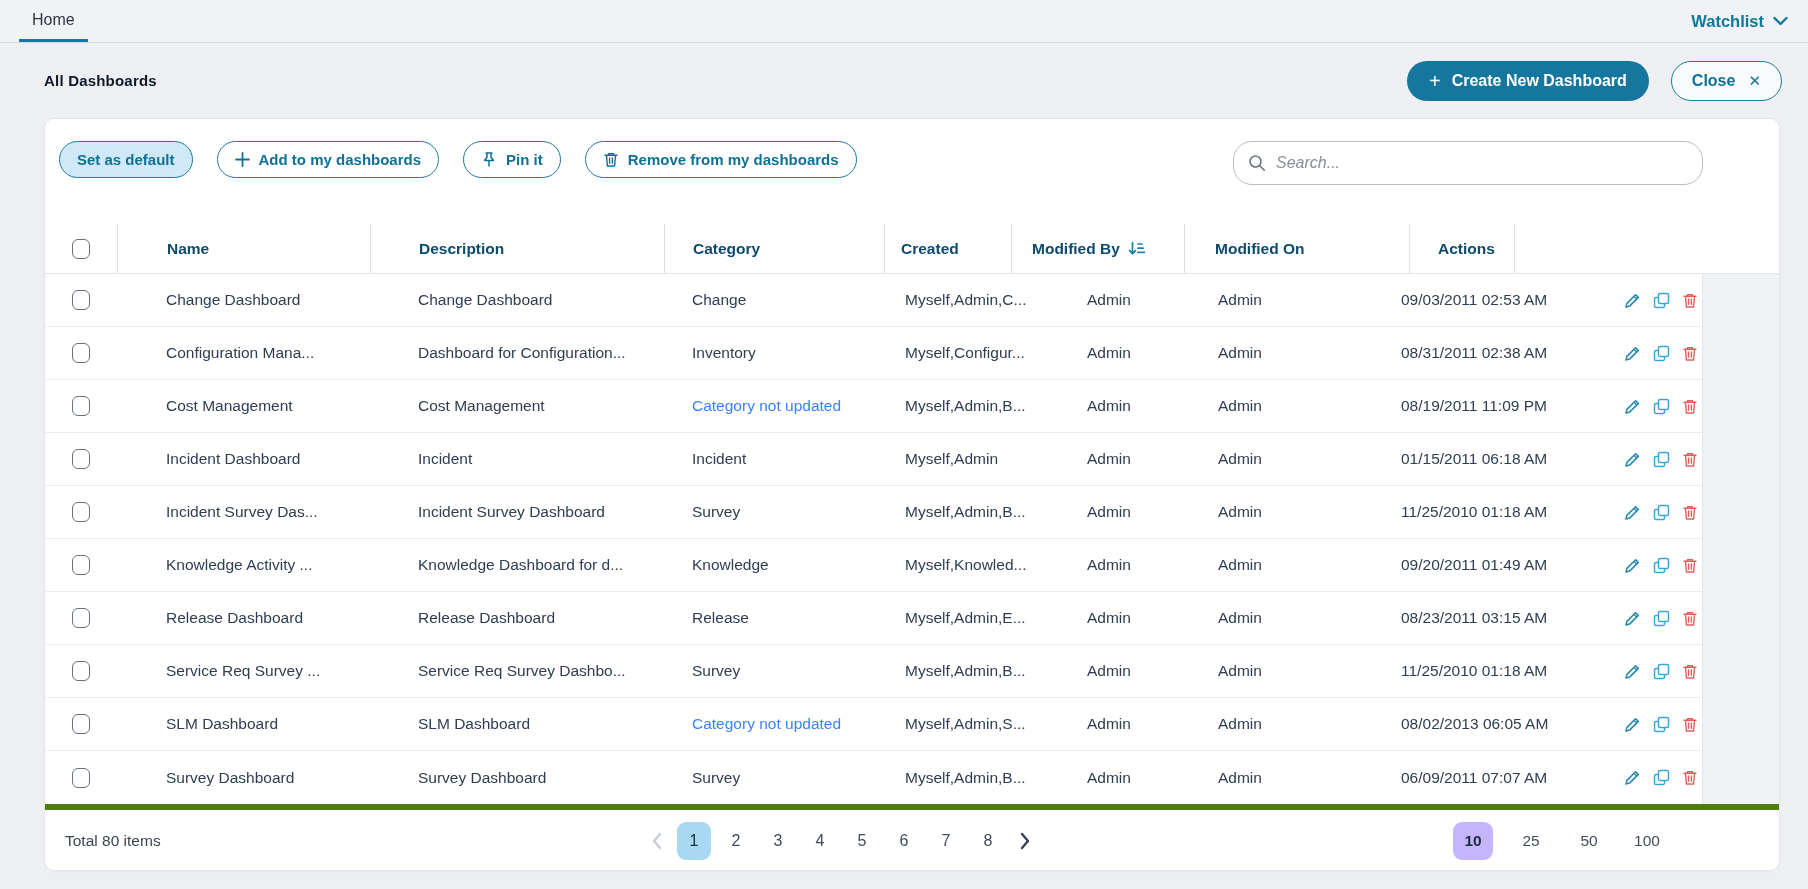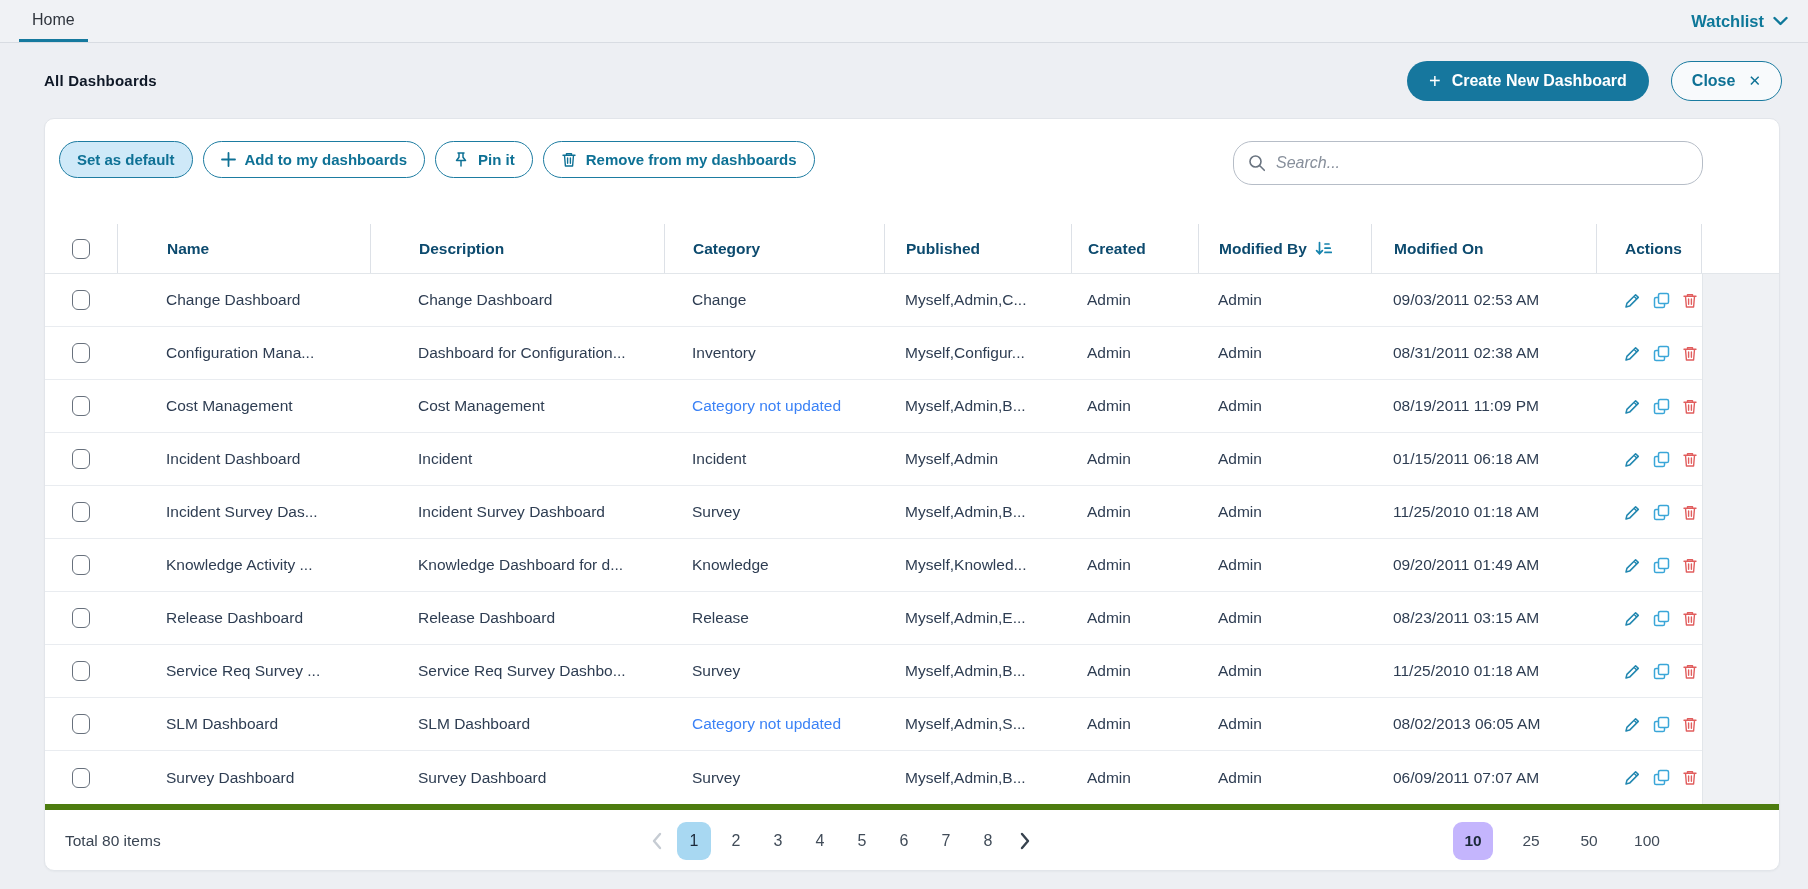--- a/index.html
+++ b/index.html
@@ -27,21 +27,21 @@
                align-items:center; gap:13px; cursor:pointer; font-family:inherit; }
   .btn-close .x { font-size:15px; font-weight:400; }
 
   
   .card { position:absolute; left:44px; top:118px; width:1736px; height:753px; background:#fff;
           border:1px solid #e2e5ea; border-radius:10px; overflow:hidden;
           box-shadow:0 1px 2px rgba(20,40,60,.04); }
 
   
   .toolbar { height:105px; display:flex; align-items:flex-start; padding:22px 76px 0 14px; }
-  .tool-btns { display:flex; gap:10px; align-items:center; }
+  .tool-btns { display:flex; gap:24px; align-items:center; }
   .pill { height:37px; padding:0 17px; border-radius:19px; border:1.5px solid #1d7ca1;
           background:#fff; color:#0e7195; font-size:15px; font-weight:700; font-family:inherit;
           display:inline-flex; align-items:center; gap:9px; cursor:pointer; white-space:nowrap; }
   .pill.active { background:#cfe9f8; }
   .pill .p-ico { display:flex; }
   .search { margin-left:auto; width:470px; height:44px; border:1px solid #b6bdc7; border-radius:19px;
             background:#fff; display:flex; align-items:center; gap:10px; padding:0 14px; }
   .search input { border:none; outline:none; flex:1; font-size:16px; font-family:inherit; color:#3a4553; }
   .search input::placeholder { font-style:italic; color:#878f9b; }
 
@@ -57,21 +57,21 @@
           border-bottom:1px solid #e9ecf0; font-size:15.5px; color:#2e3d52; }
   .trow:last-child { border-bottom:none; }
 
   .c-check { width:72px;  display:flex; justify-content:center; }
   .c-name  { width:253px; padding-left:49px; }
   .c-desc  { width:294px; padding-left:48px; }
   .c-cat   { width:220px; padding-left:28px; }
   .c-pub   { width:187px; padding-left:21px; }
   .c-crt   { width:127px; padding-left:16px; }
   .c-mby   { width:173px; padding-left:20px; display:flex; align-items:center; gap:8px; }
-  .c-mon   { width:225px; padding-left:22px; }
+  .c-mon   { width:225px; padding-left:30px; }
   .c-act   { width:106px; padding-left:28px; display:flex; align-items:center; gap:12px; }
   .thead .c-act { border-right:1px solid #dde1e7; }
   .cell-txt { white-space:nowrap; overflow:hidden; }
   .warn { color:#3b82f6; }
 
   .cbx { width:18px; height:20px; border:1.5px solid #67707c; border-radius:6px; background:#fff; cursor:pointer; }
 
   .act-ico { display:flex; cursor:pointer; }
   .ico-edit { color:#2187b0; } .ico-copy { color:#3aa6d8; } .ico-del { color:#e15d5d; }
 
@@ -168,23 +168,20 @@
     </div>
     <div class="c-name th-div">
         <span>Name</span>
       </div>
     <div class="c-desc th-div">
         <span>Description</span>
       </div>
     <div class="c-cat th-div">
         <span>Category</span>
       </div>
-    <div class="c-pub th-div">
-        <span>Published</span>
-      </div>
     <div class="c-crt th-div">
         <span>Created</span>
       </div>
     <div class="c-mby th-div">
       <span>Modified By</span>
       <span style="display:flex;">
         <svg width="17" height="15" viewBox="0 0 17 15" fill="none" stroke="#1583ad" stroke-width="1.7" stroke-linecap="round">
           <path d="M4.5 1.5v11M1.6 9.6l2.9 3.1 2.9-3.1M10 3h4M10 7.2h5.2M10 11.4h6.4"></path>
         </svg>
       </span>

